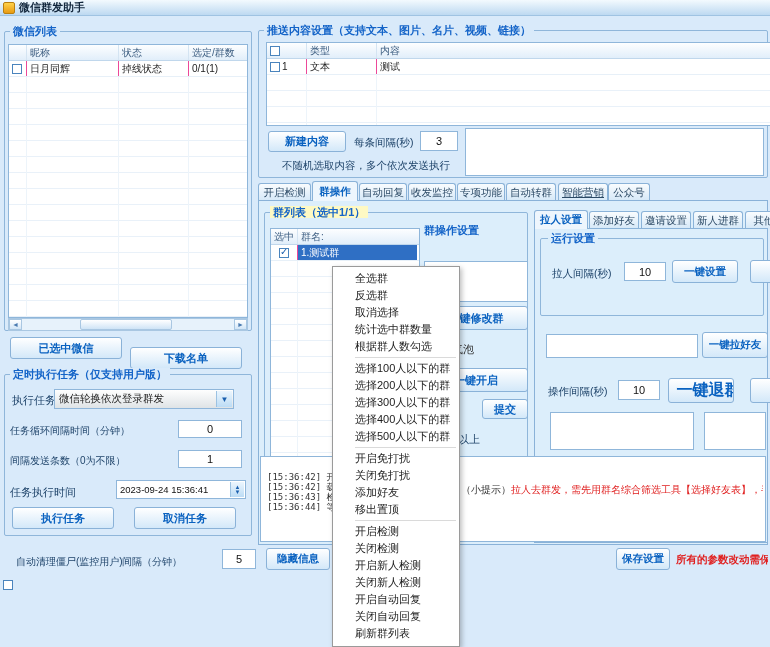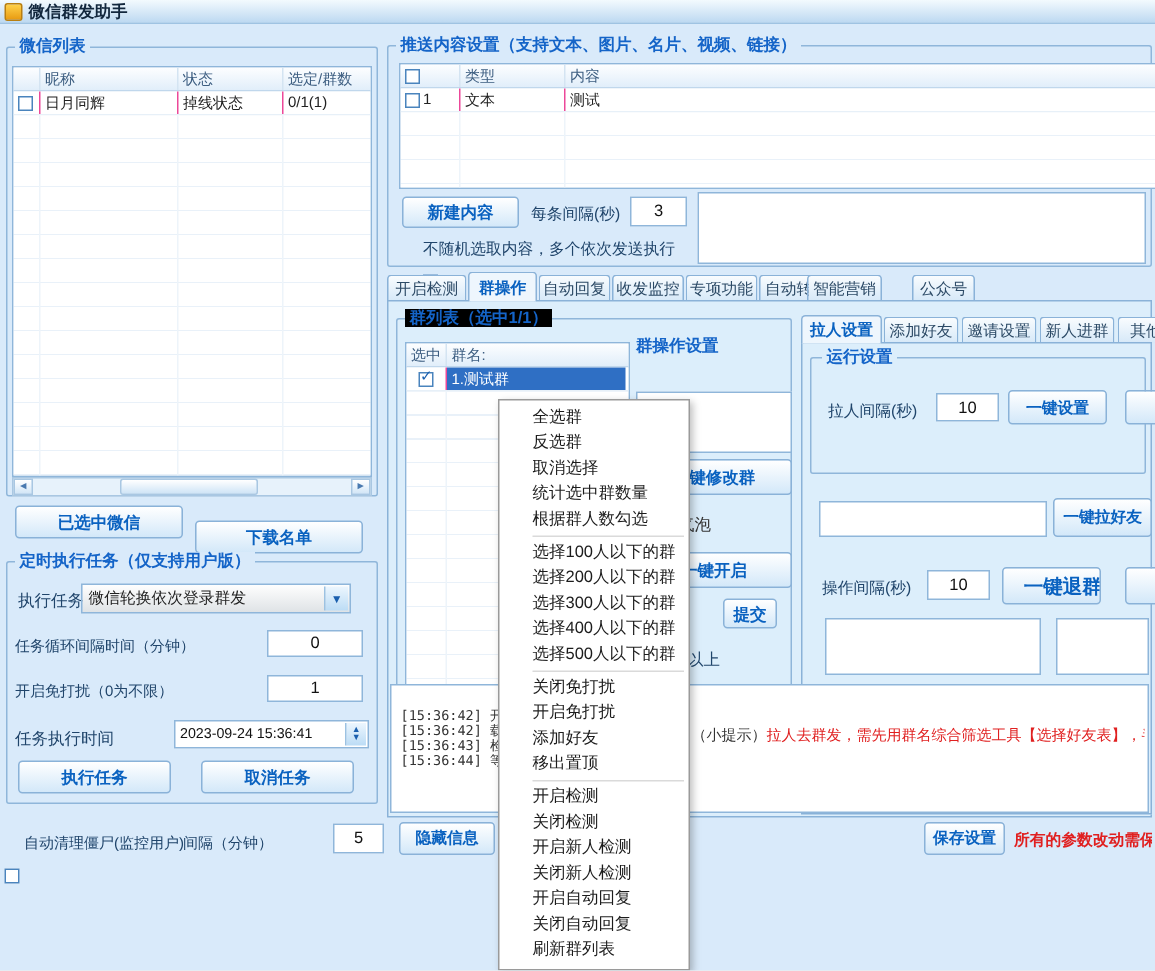--- a/index.html
+++ b/index.html
@@ -106,21 +106,21 @@
 
   <span class="abs lbl" style="left:12px;top:393px;">执行任务</span>
   <div class="abs combo" style="left:54px;top:389px;width:180px;height:20px;">
     <span>微信轮换依次登录群发</span>
     <span class="carrow">▼</span>
   </div>
 
   <span class="abs lbl" style="left:10px;top:424px;font-size:10px;">任务循环间隔时间（分钟）</span>
   <div class="abs inp center" style="left:178px;top:420px;width:64px;height:18px;">0</div>
 
-  <span class="abs lbl" style="left:10px;top:454px;font-size:10px;">开启免打扰（0为不限）</span>
+  <span class="abs lbl" style="left:10px;top:454px;font-size:10px;">间隔发送条数（0为不限）</span>
   <div class="abs inp center" style="left:178px;top:450px;width:64px;height:18px;">1</div>
 
   <span class="abs lbl" style="left:10px;top:485px;">任务执行时间</span>
   <div class="abs inp" style="left:116px;top:480px;width:130px;height:19px;padding-right:16px;font-size:9.5px;position:absolute;">
     <span>2023-09-24 15:36:41</span>
     <span class="spin">
         <span>▲</span>
         <span>▼</span>
       </span>
   </div>
@@ -168,28 +168,28 @@
   <span class="abs lbl" style="left:282px;top:159px;font-size:10.5px;">不随机选取内容，多个依次发送执行</span>
   <div class="abs inp" style="left:465px;top:128px;width:299px;height:48px;"></div>
 
   
   <div class="abs mtab" style="left:258px;top:183px;width:53px;height:18px;">开启检测</div>
   <div class="abs mtab active" style="left:312px;top:181px;width:46px;height:20px;">群操作</div>
   <div class="abs mtab" style="left:359px;top:183px;width:48px;height:18px;">自动回复</div>
   <div class="abs mtab" style="left:408px;top:183px;width:48px;height:18px;">收发监控</div>
   <div class="abs mtab" style="left:457px;top:183px;width:48px;height:18px;">专项功能</div>
   <div class="abs mtab" style="left:506px;top:183px;width:50px;height:18px;">自动转群</div>
-  <div class="abs mtab" style="left:538px;top:183px;width:50px;height:18px;">智能营销</div>
+  <div class="abs mtab" style="left:558px;top:183px;width:50px;height:18px;text-decoration:underline;">智能营销</div>
   <div class="abs mtab" style="left:608px;top:183px;width:42px;height:18px;">公众号</div>
 
   
   <div class="abs page" style="left:258px;top:200px;width:510px;height:345px;"></div>
 
   
-  <div class="abs gblabel" style="left:270px;top:206px;background:#000000;">群列表（选中1/1）</div>
+  <div class="abs gblabel" style="left:270px;top:206px;background:#fef9c3;">群列表（选中1/1）</div>
   <div class="abs gb" style="left:264px;top:212px;width:264px;height:329px;"></div>
 
   <div class="abs tbl" style="left:270px;top:228px;width:150px;height:310px;">
     <div class="thead">
       <div class="th" style="width:27px;">选中</div>
       <div class="th" style="width:119px;border-right:none;">群名:</div>
     </div>
     <div class="trow">
       <div class="td" style="width:27px;justify-content:center;">
           <span class="cb checked"></span>
@@ -203,21 +203,21 @@
 
   <span class="abs lblb" style="left:424px;top:223px;">群操作设置</span>
   <div class="abs combo" style="left:424px;top:239px;width:104px;height:18px;">
     <span>选择操作</span>
     <span class="carrow">▼</span>
   </div>
   <div class="abs inp" style="left:424px;top:261px;width:104px;height:41px;"></div>
   <div class="abs btn" style="left:424px;top:306px;width:104px;height:24px;">一键修改群</div>
   <span class="abs lbl" style="left:452px;top:342px;color:#333;">气泡</span>
   <div class="abs btn" style="left:424px;top:368px;width:104px;height:24px;">一键开启</div>
-  <div class="abs btn" style="left:482px;top:399px;width:36px;height:20px;">提交</div>
+  <div class="abs btn" style="left:482px;top:399px;width:46px;height:20px;">提交</div>
   <span class="abs lbl" style="left:458px;top:432px;">以上</span>
 
   
   <div class="abs mtab active" style="left:534px;top:210px;width:54px;height:19px;">拉人设置</div>
   <div class="abs mtab" style="left:589px;top:211px;width:50px;height:18px;">添加好友</div>
   <div class="abs mtab" style="left:641px;top:211px;width:50px;height:18px;">邀请设置</div>
   <div class="abs mtab" style="left:693px;top:211px;width:50px;height:18px;">新人进群</div>
   <div class="abs mtab" style="left:745px;top:211px;width:38px;height:18px;">其他</div>
   <div class="abs page" style="left:534px;top:228px;width:234px;height:315px;"></div>
 
@@ -227,21 +227,21 @@
   <span class="abs lbl" style="left:552px;top:267px;font-size:10.5px;">拉人间隔(秒)</span>
   <div class="abs inp center" style="left:624px;top:262px;width:42px;height:19px;">10</div>
   <div class="abs btn" style="left:672px;top:260px;width:66px;height:23px;font-size:10.5px;">一键设置</div>
   <div class="abs btn" style="left:750px;top:260px;width:40px;height:23px;"></div>
 
   <div class="abs inp" style="left:546px;top:334px;width:152px;height:24px;"></div>
   <div class="abs btn" style="left:702px;top:332px;width:66px;height:26px;font-size:10.5px;">一键拉好友</div>
 
   <span class="abs lbl" style="left:548px;top:385px;font-size:10.5px;">操作间隔(秒)</span>
   <div class="abs inp center" style="left:618px;top:380px;width:42px;height:20px;">10</div>
-  <div class="abs btn" style="left:668px;top:378px;width:66px;height:25px;font-size:13px;padding-left:15px;">一键退群</div>
+  <div class="abs btn" style="left:668px;top:378px;width:66px;height:25px;font-size:16px;padding-left:15px;">一键退群</div>
   <div class="abs btn" style="left:750px;top:378px;width:40px;height:25px;"></div>
 
   <div class="abs inp" style="left:550px;top:412px;width:144px;height:38px;"></div>
   <div class="abs inp" style="left:704px;top:412px;width:62px;height:38px;"></div>
 
   
   <div class="abs logbox" style="left:260px;top:456px;width:506px;height:86px;">
     <span class="logline" style="left:6px;top:14px;">[15:36:42] 开始执行任务</span>
     <span class="logline" style="left:6px;top:24px;">[15:36:42] 载入群列表</span>
     <span class="logline" style="left:6px;top:34px;">[15:36:43] 检测微信状态</span>
@@ -262,22 +262,22 @@
     <div class="mi">取消选择</div>
     <div class="mi">统计选中群数量</div>
     <div class="mi">根据群人数勾选</div>
     <div class="msep"></div>
     <div class="mi">选择100人以下的群</div>
     <div class="mi">选择200人以下的群</div>
     <div class="mi">选择300人以下的群</div>
     <div class="mi">选择400人以下的群</div>
     <div class="mi">选择500人以下的群</div>
     <div class="msep"></div>
+    <div class="mi">开启免打扰</div>
     <div class="mi">关闭免打扰</div>
-    <div class="mi">开启免打扰</div>
     <div class="mi">添加好友</div>
     <div class="mi">移出置顶</div>
     <div class="msep"></div>
     <div class="mi">开启检测</div>
     <div class="mi">关闭检测</div>
     <div class="mi">开启新人检测</div>
     <div class="mi">关闭新人检测</div>
     <div class="mi">开启自动回复</div>
     <div class="mi">关闭自动回复</div>
     <div class="mi">刷新群列表</div>

